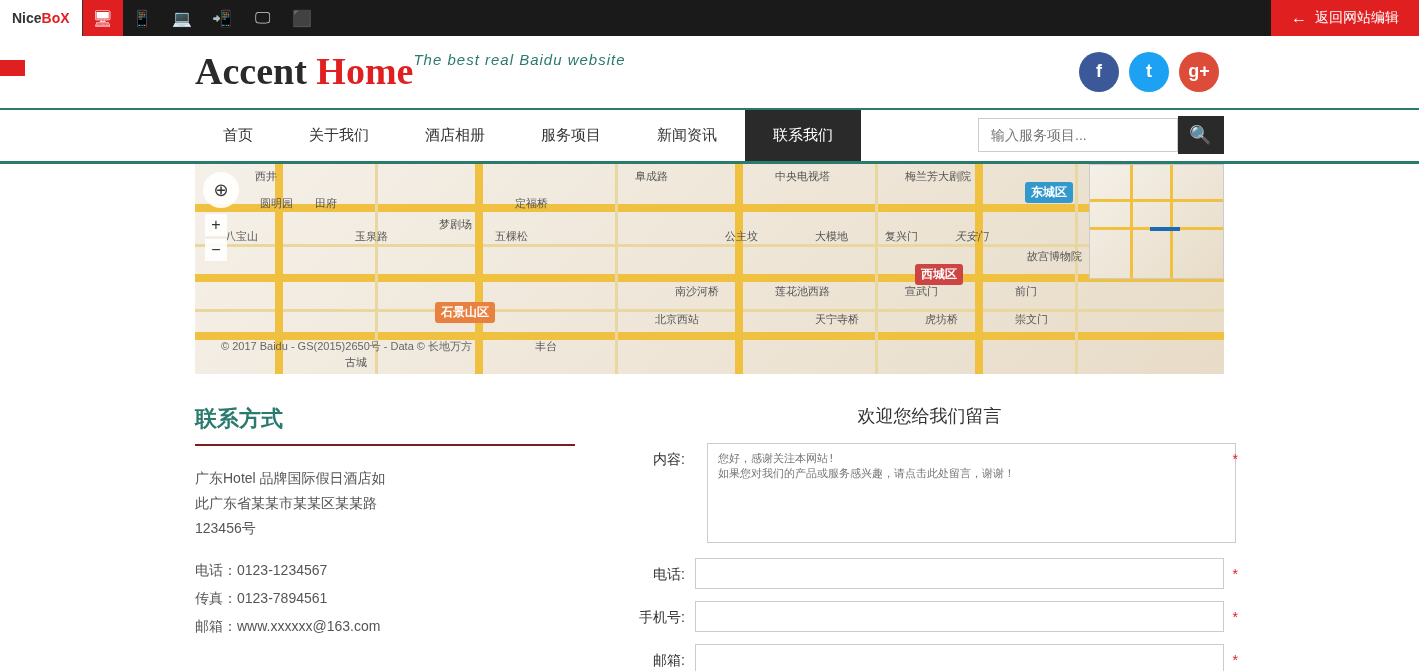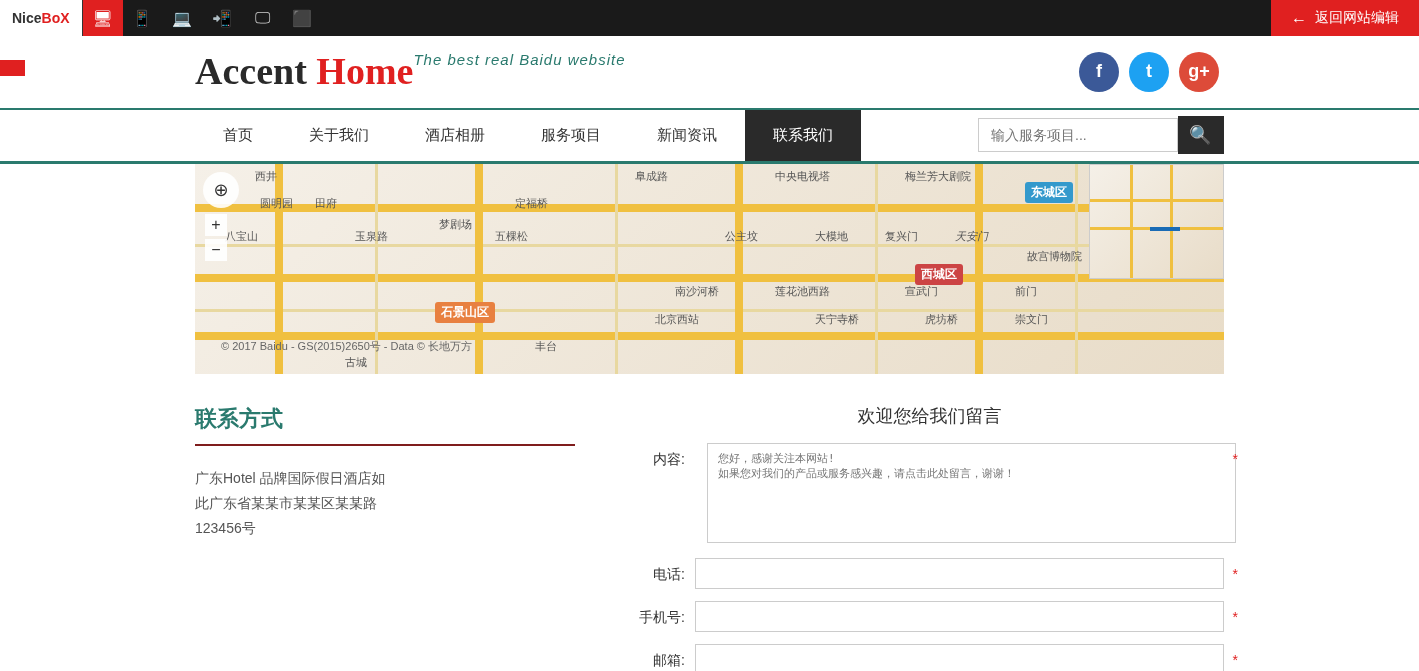--- a/index.html
+++ b/index.html
@@ -430,20 +430,25 @@
 
 <div class="content-area">
 
   <div class="contact-section">
     <div class="contact-title">联系方式</div>
     <div class="contact-address">
       <div>广东Hotel 品牌国际假日酒店如</div>
       <div>此广东省某某市某某区某某路</div>
       <div>123456号</div>
     </div>
+    <div class="contact-info">
+      <div>电话：0123-1234567</div>
+      <div>传真：0123-7894561</div>
+      <div>邮箱：www.xxxxxx@163.com</div>
+    </div>
   </div>
 
   <div class="message-section">
     <div class="message-title">欢迎您给我们留言</div>
 
     <div class="form-row">
       <div class="form-label">内容:</div>
       <div class="form-input-wrap">
         <textarea placeholder="您好，感谢关注本网站!
 如果您对我们的产品或服务感兴趣，请点击此处留言，谢谢！" style=""></textarea>

